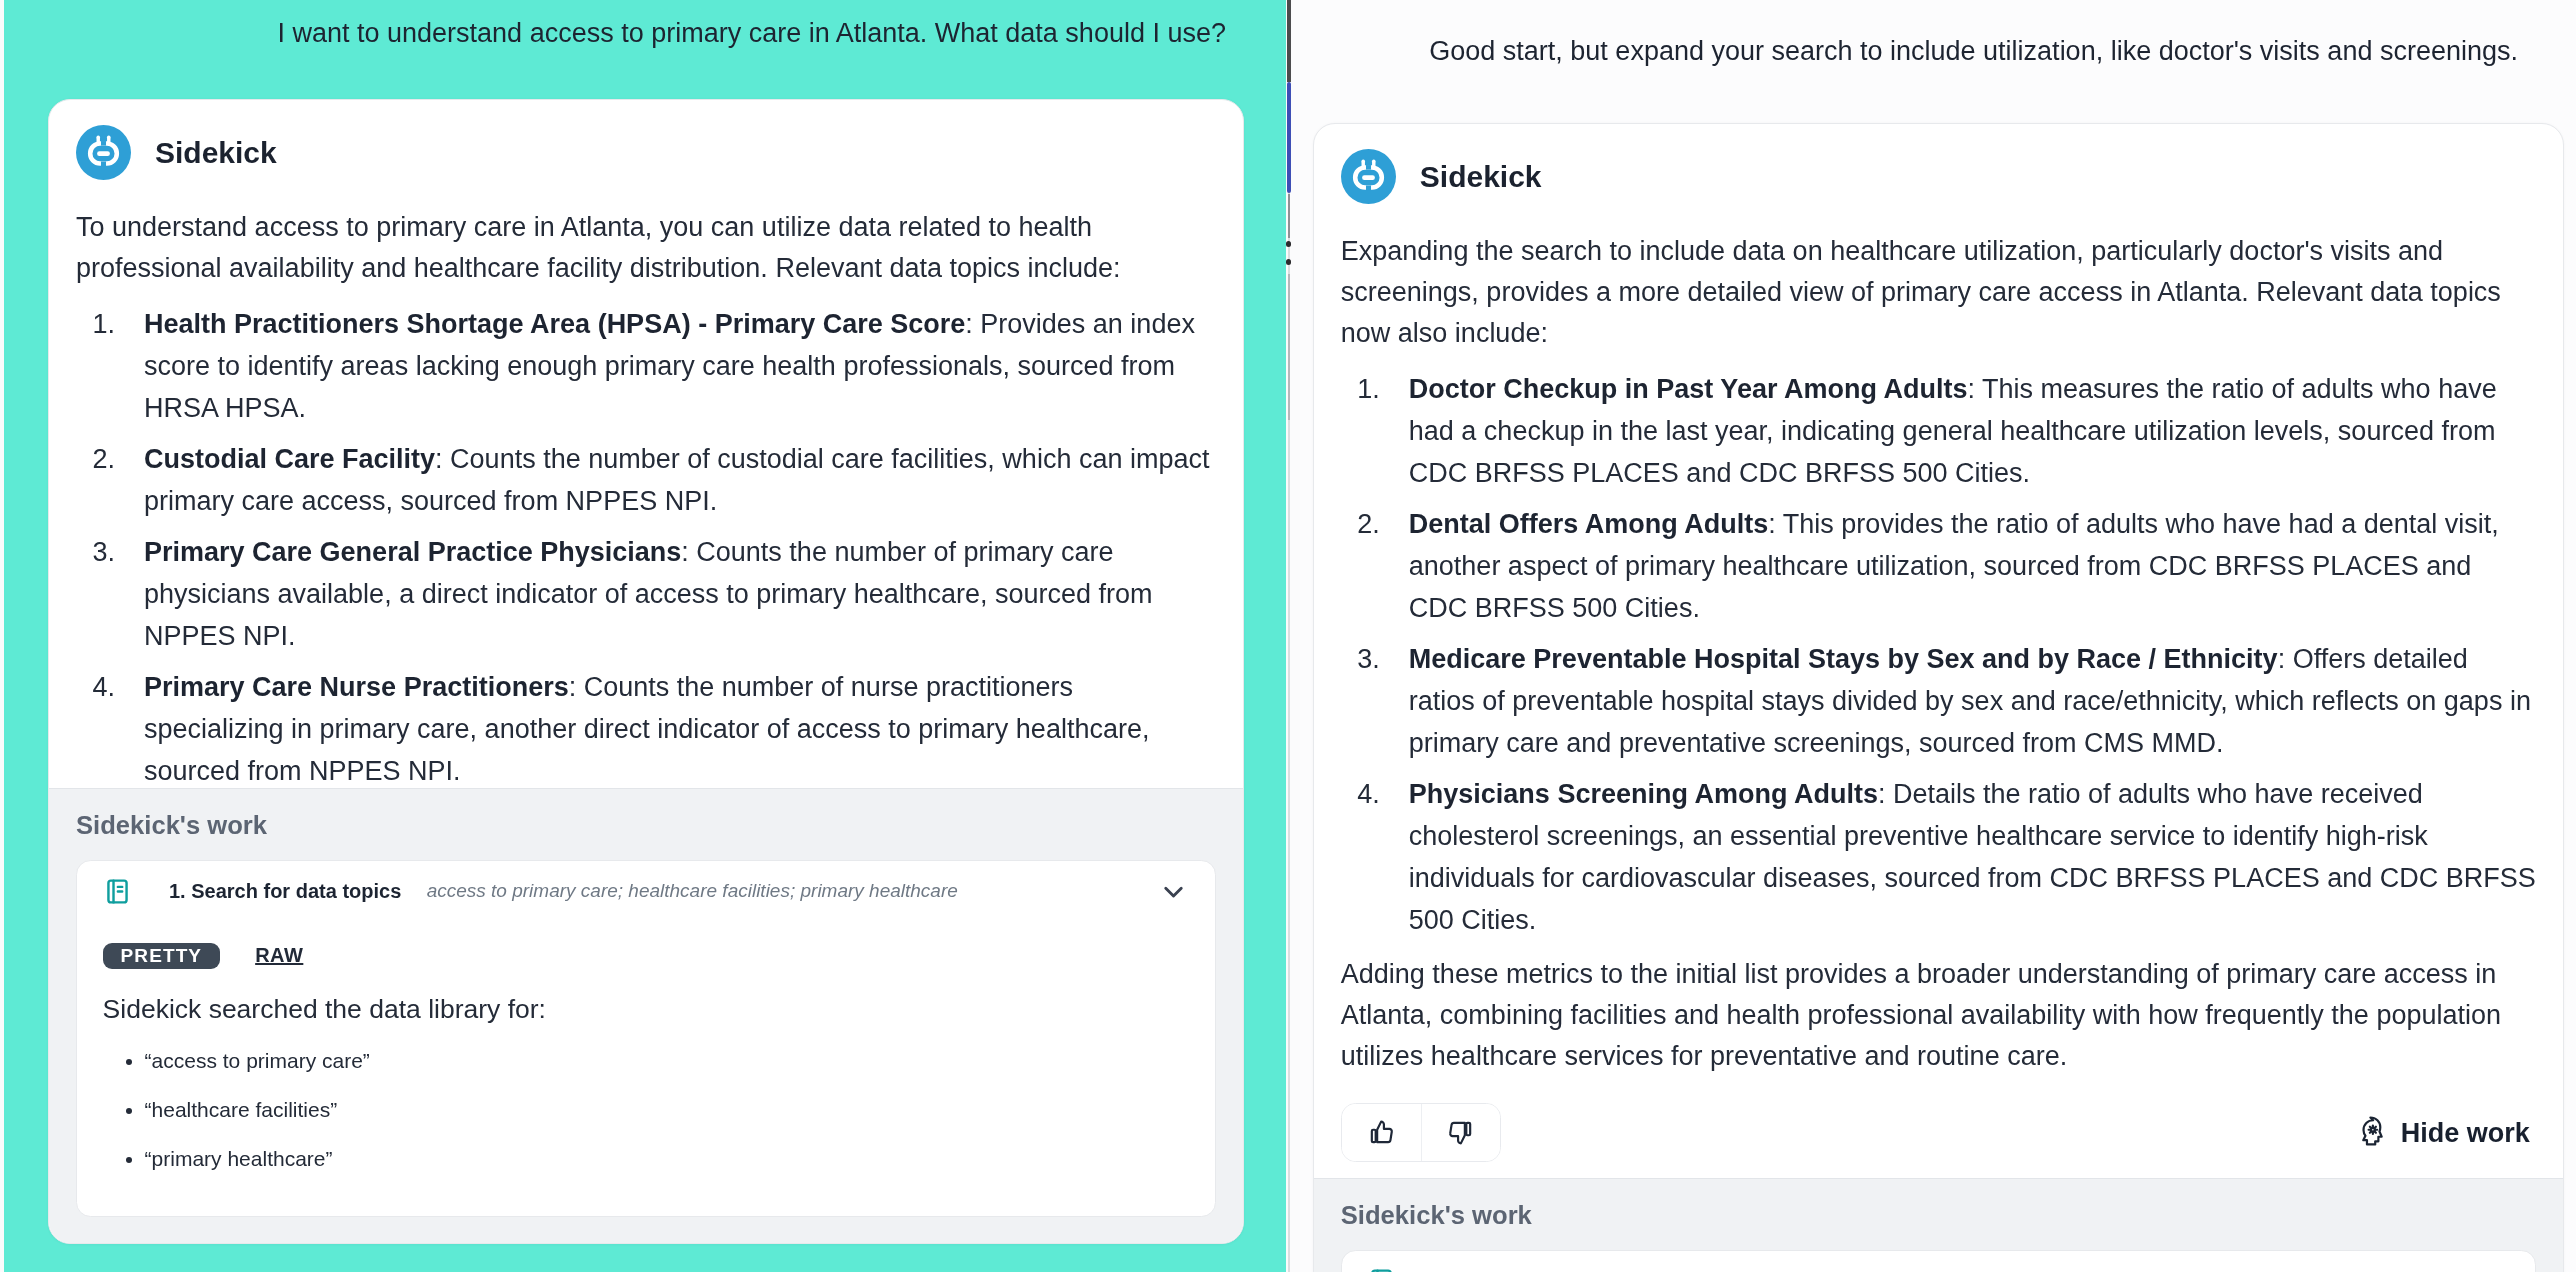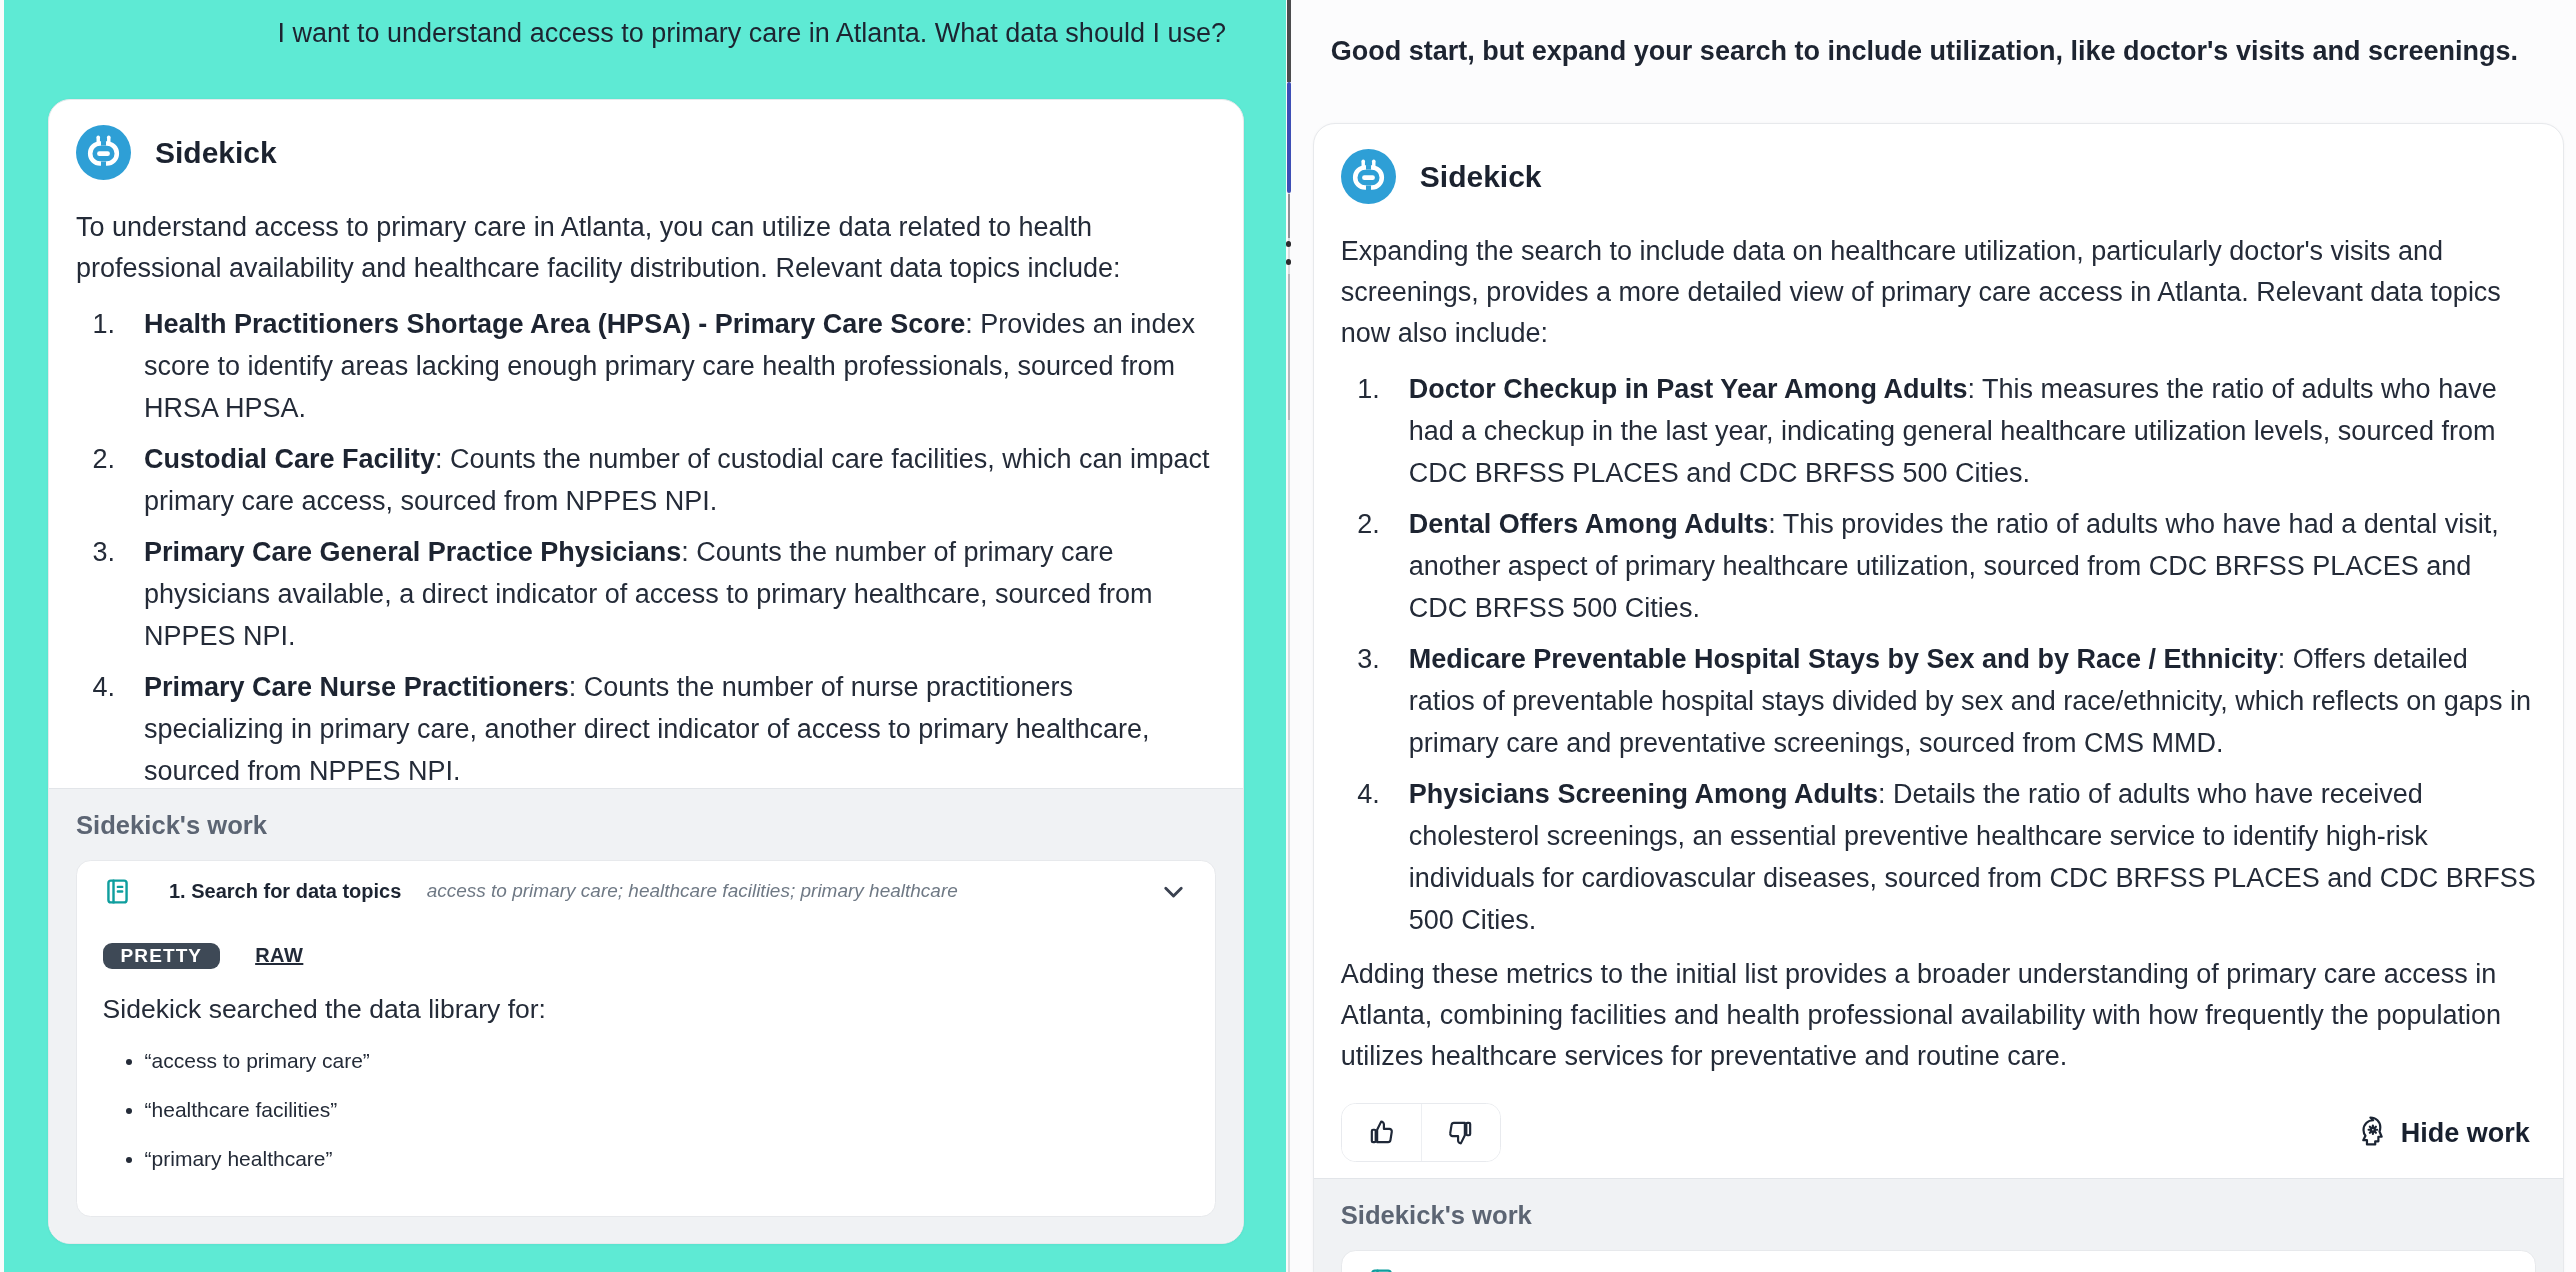--- a/index.html
+++ b/index.html
@@ -12,21 +12,21 @@
   }
   .panel{position:absolute;top:0;height:1272px;}
   .panel-left{left:4px;width:1282px;background:#5eead4;}
   .panel-right{left:1300px;width:1276px;background:#fcfcfd;}
 
   .user-msg{
     position:absolute;font-size:27px;line-height:37px;color:#1d2431;
     white-space:nowrap;
   }
   .panel-left .user-msg{top:14.6px;right:60px;}
-  .panel-right .user-msg{top:33px;right:58px;font-weight:bold;}
+  .panel-right .user-msg{top:33px;right:58px;}
 
   .card{
     position:absolute;background:#ffffff;
     border:1.8px solid #e7e9ec;border-radius:22px;
     box-shadow:0 0.9px 2.7px rgba(20,30,50,0.04);
     display:flex;flex-direction:column;overflow:hidden;
   }
   .card-left{left:44px;top:99px;width:1194px;height:1143px;}
   .card-right{left:12.8px;top:123px;width:1249px;height:1214px;}
 

